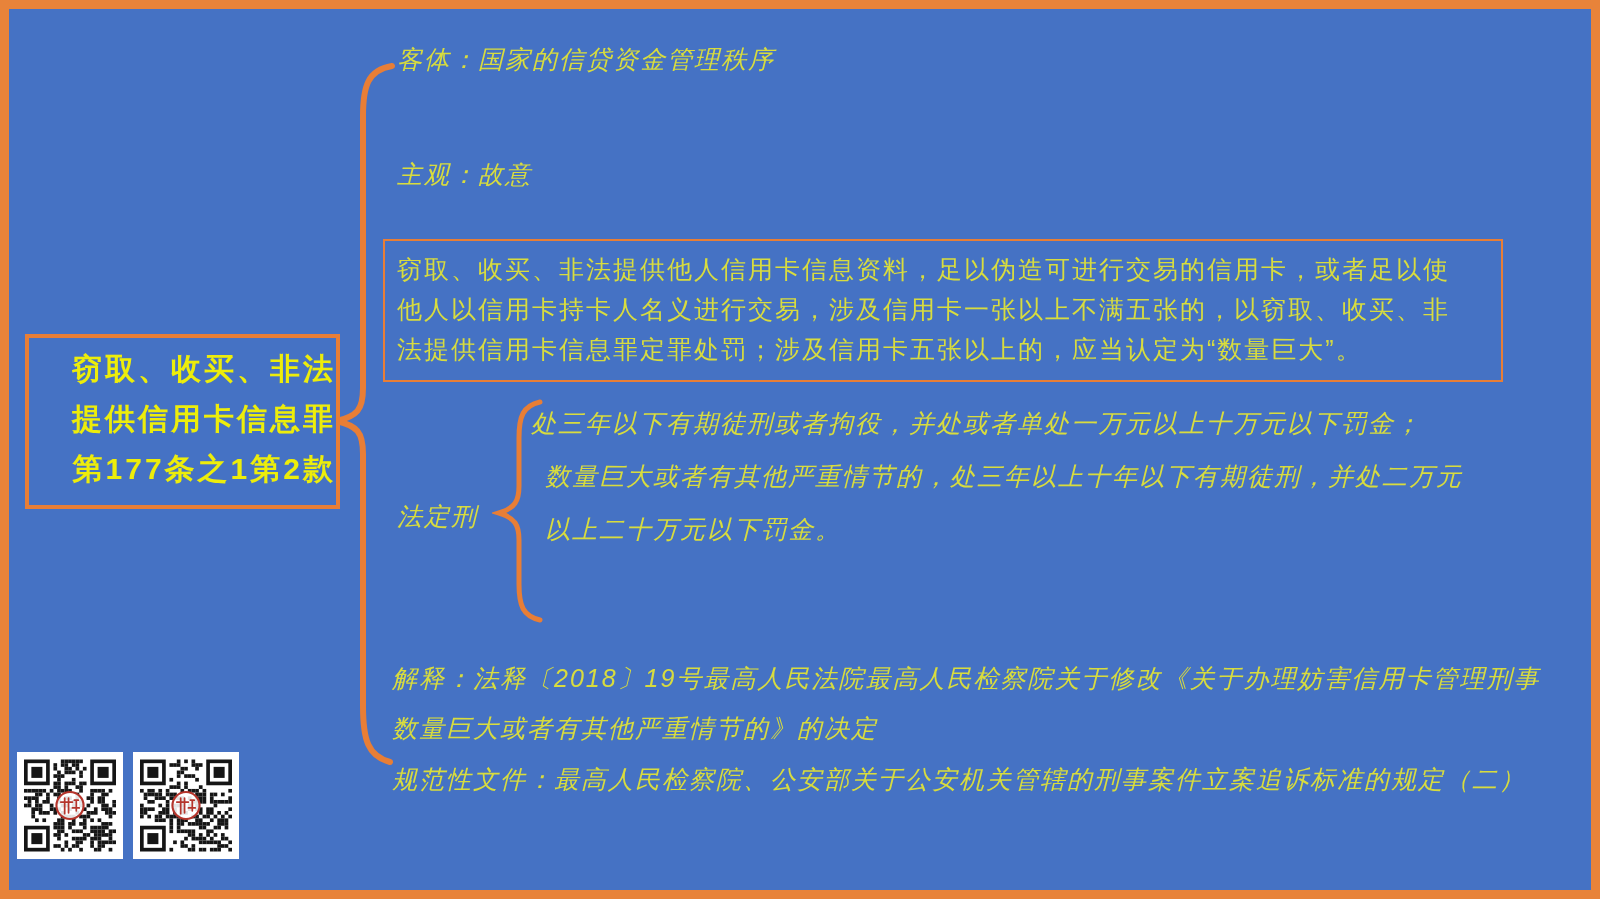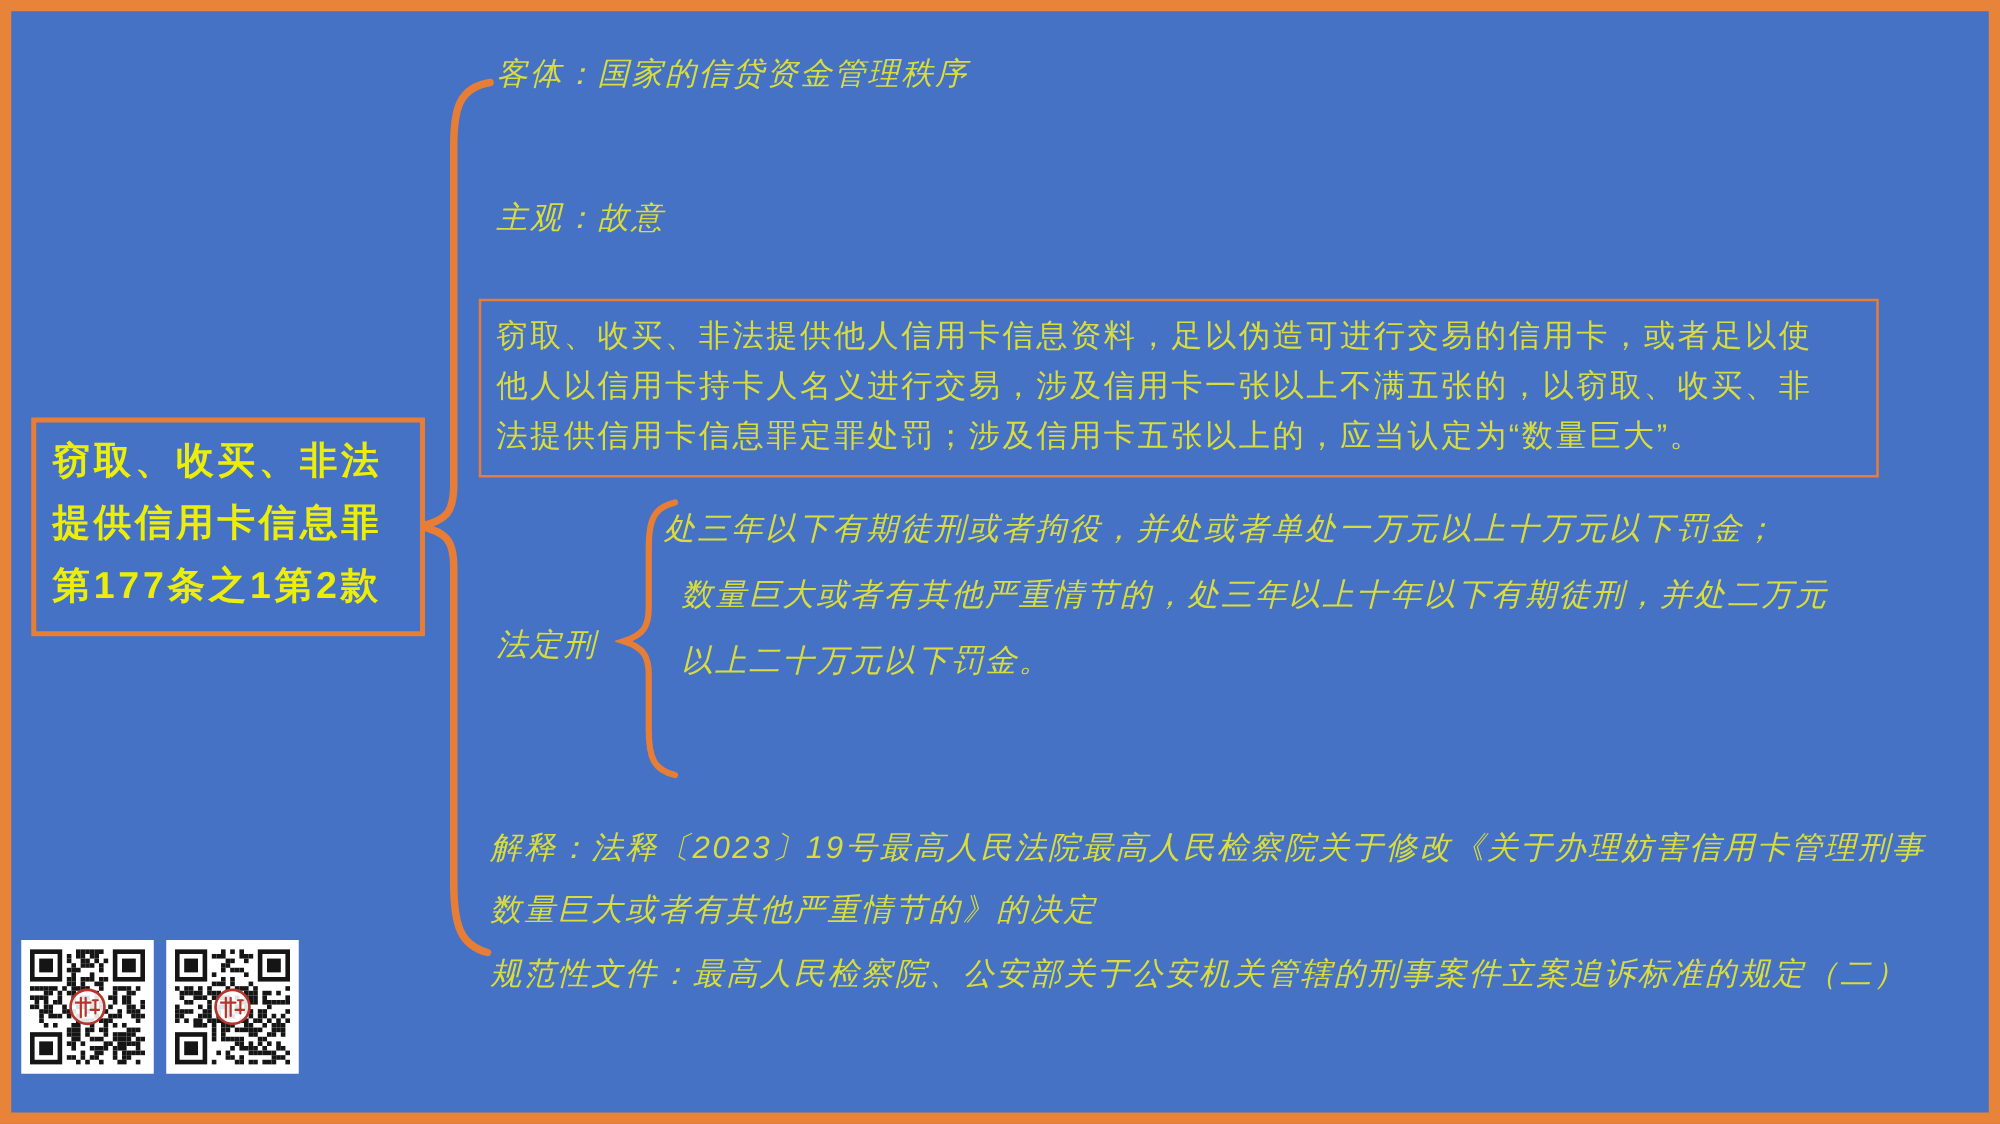--- a/index.html
+++ b/index.html
@@ -26,21 +26,21 @@
   .canvas{
     position:absolute;left:9px;top:9px;right:9px;bottom:9px;
     background:var(--background);
   }
   
   .title-box{
     position:absolute;left:16px;top:325px;width:294px;height:161px;
     border:4px solid var(--box-border);
     padding:6px 0 0 13px;
     color:var(--title-text);
-    font-size:30px;font-weight:bold;letter-spacing:3px;line-height:50px;
+    font-size:30px;font-weight:bold;letter-spacing:3px;line-height:50px;text-align:right;
   }
   
   .txt{
     position:absolute;
     color:var(--body-text);
     font-size:25px;letter-spacing:2px;line-height:1.15;
     white-space:nowrap;
     font-style:italic;
   }
   .t-item0{left:388px;top:36px;}
@@ -101,21 +101,21 @@
     </div>
 
     <div class="txt t-penlabel">法定刑</div>
     <svg class="brace-sub" viewBox="0 0 52 226" aria-hidden="true">
       <path class="brace-path" d="M 48 4 C 31 8 27 18 27 40 L 27 88 C 27 103 23 110 7 115 C 23 120 27 127 27 142 L 27 186 C 27 208 31 218 48 222"></path>
     </svg>
     <div class="txt t-pen0">处三年以下有期徒刑或者拘役，并处或者单处一万元以上十万元以下罚金；</div>
     <div class="txt t-pen1">数量巨大或者有其他严重情节的，处三年以上十年以下有期徒刑，并处二万元</div>
     <div class="txt t-pen2">以上二十万元以下罚金。</div>
 
-    <div class="txt t-ref0">解释：法释〔2023〕19号最高人民法院最高人民检察院关于修改《关于办理妨害信用卡管理刑事</div>
+    <div class="txt t-ref0">解释：法释〔2018〕19号最高人民法院最高人民检察院关于修改《关于办理妨害信用卡管理刑事</div>
     <div class="txt t-ref1">数量巨大或者有其他严重情节的》的决定</div>
     <div class="txt t-ref2">规范性文件：最高人民检察院、公安部关于公安机关管辖的刑事案件立案追诉标准的规定（二）</div>
 
     <div class="qr qr-left">
       <svg viewBox="0 0 95 95" aria-hidden="true">
           <rect x="38" y="0" width="3.8" height="3.8" fill="#151515"></rect>
           <rect x="41.8" y="0" width="3.8" height="3.8" fill="#151515"></rect>
           <rect x="45.599999999999994" y="0" width="3.8" height="3.8" fill="#151515"></rect>
           <rect x="49.4" y="0" width="3.8" height="3.8" fill="#151515"></rect>
           <rect x="53.199999999999996" y="0" width="3.8" height="3.8" fill="#151515"></rect>

